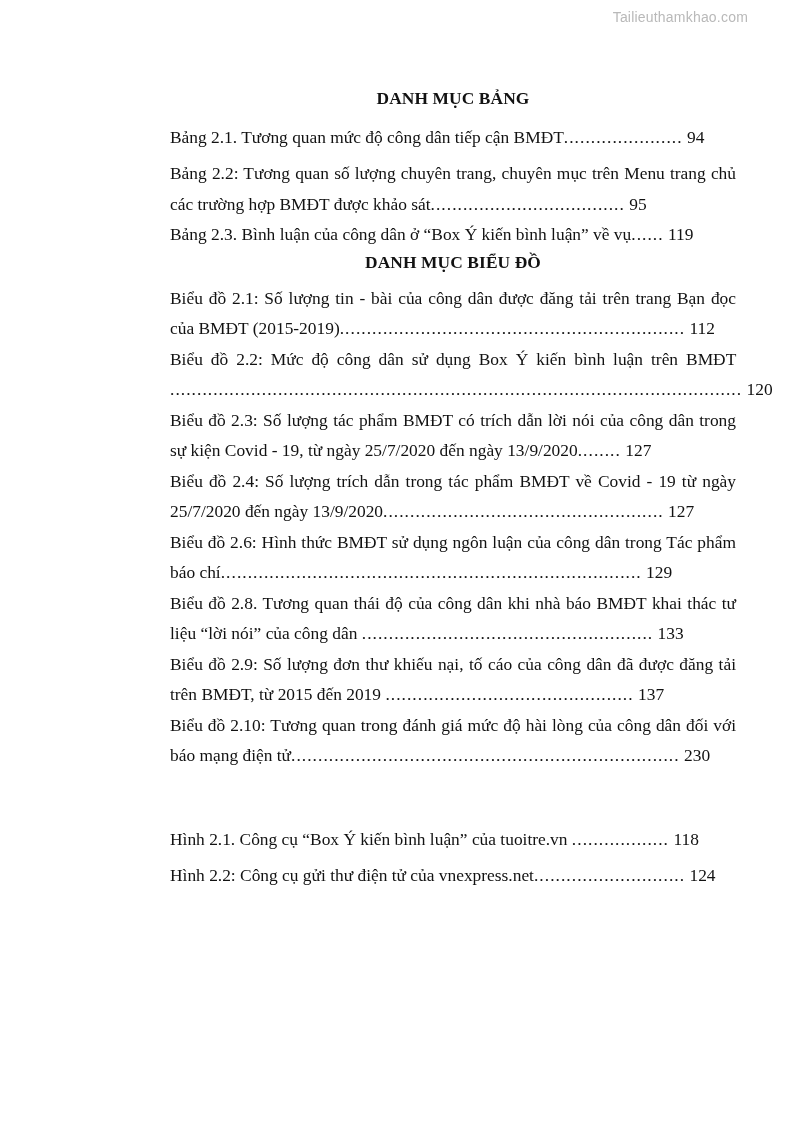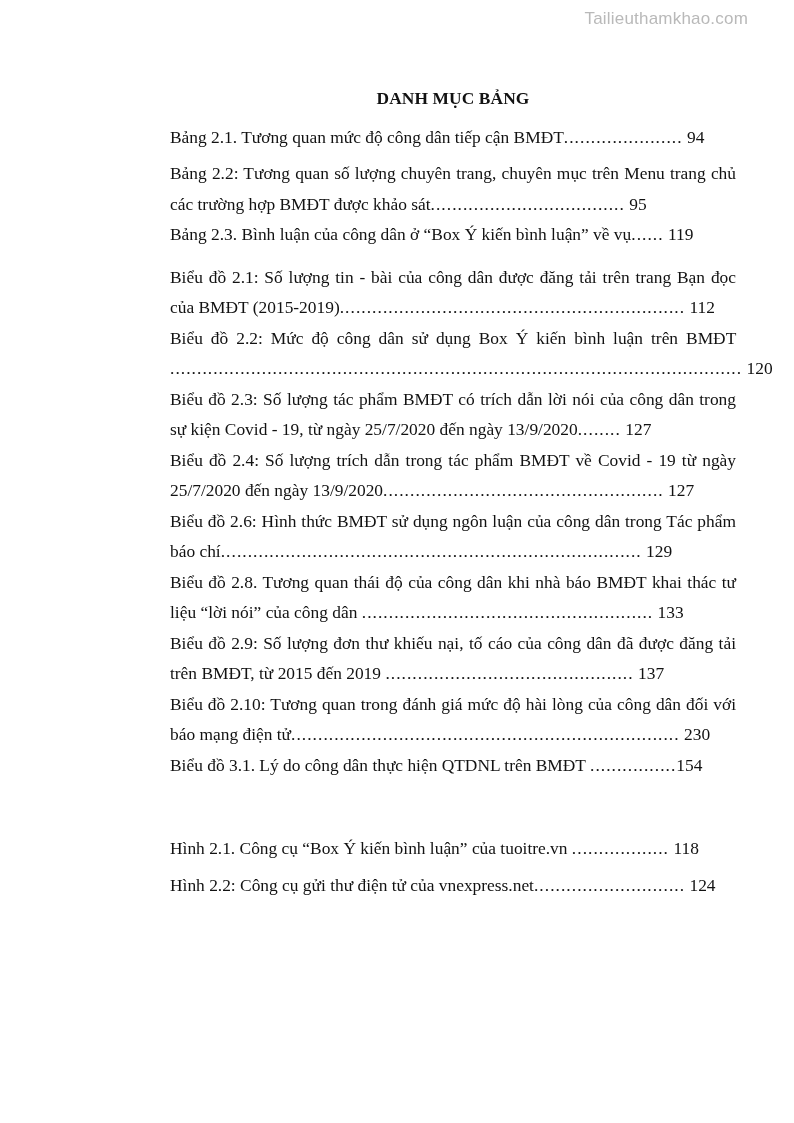--- a/index.html
+++ b/index.html
@@ -14,21 +14,21 @@
     font-family: "Liberation Serif", "DejaVu Serif", serif;
     color: #121212;
     overflow: hidden;
   }
 
   .watermark {
     position: absolute;
     top: 9px;
     right: 46px;
     font-family: "Liberation Sans", sans-serif;
-    font-size: 17px;
+    font-size: 14px;
     color: #b9b9b9;
     letter-spacing: 0.2px;
     user-select: none;
   }
 
   .page {
     position: absolute;
     left: 170px;
     top: 0;
     width: 566px;
@@ -86,20 +86,21 @@
   <p class="entry just-all">
     <span>Bảng 2.2: Tương quan số lượng chuyên trang, chuyên mục trên Menu trang chủ các trường hợp BMĐT được khảo sát</span><span class="tail"><span class="leader">....................................</span> <span class="pageno">95</span></span>
   </p>
 
   <p class="entry">
     <span>Bảng 2.3. Bình luận của công dân ở “Box Ý kiến bình luận” về vụ</span><span class="tail"><span class="leader">......</span> <span class="pageno">119</span></span>
   </p>
 
   <div style="height:2px"></div>
 
+  <div class="section-heading">DANH MỤC BIỂU ĐỒ</div>
 
   <div style="height:10px"></div>
 
   <p class="entry just-all">
     <span>Biểu đồ 2.1: Số lượng tin - bài của công dân được đăng tải trên trang Bạn đọc của BMĐT (2015-2019)</span><span class="tail"><span class="leader">................................................................</span> <span class="pageno">112</span></span>
   </p>
 
   <p class="entry just-all">
     <span>Biểu đồ 2.2: Mức độ công dân sử dụng Box Ý kiến bình luận trên BMĐT</span> <span class="tail"><span class="leader">..........................................................................................................</span> <span class="pageno">120</span></span>
   </p>
@@ -123,23 +124,20 @@
   </p>
 
   <p class="entry just-all">
     <span>Biểu đồ 2.9: Số lượng đơn thư khiếu nại, tố cáo của công dân đã được đăng tải trên BMĐT, từ 2015 đến 2019</span> <span class="tail"><span class="leader">..............................................</span> <span class="pageno">137</span></span>
   </p>
 
   <p class="entry just-all">
     <span>Biểu đồ 2.10: Tương quan trong đánh giá mức độ hài lòng của công dân đối với báo mạng điện tử</span><span class="tail"><span class="leader">........................................................................</span> <span class="pageno">230</span></span>
   </p>
 
-  <p class="entry">
-    <span>Biểu đồ 3.1. Lý do công dân thực hiện QTDNL trên BMĐT </span><span class="tail"><span class="leader">................</span><span class="pageno">154</span></span>
-  </p>
 
   <div style="height:36px"></div>
 
 
   <div style="height:17px"></div>
 
   <p class="entry">
     <span> Hình 2.1.  Công cụ “Box Ý kiến bình luận” của tuoitre.vn </span><span class="tail"><span class="leader">..................</span> <span class="pageno">118</span></span>
   </p>
 

